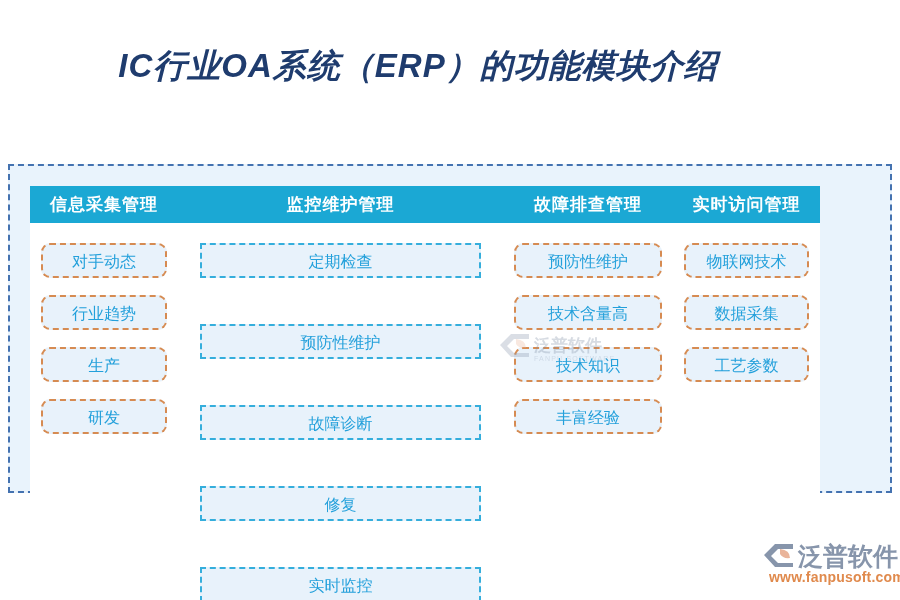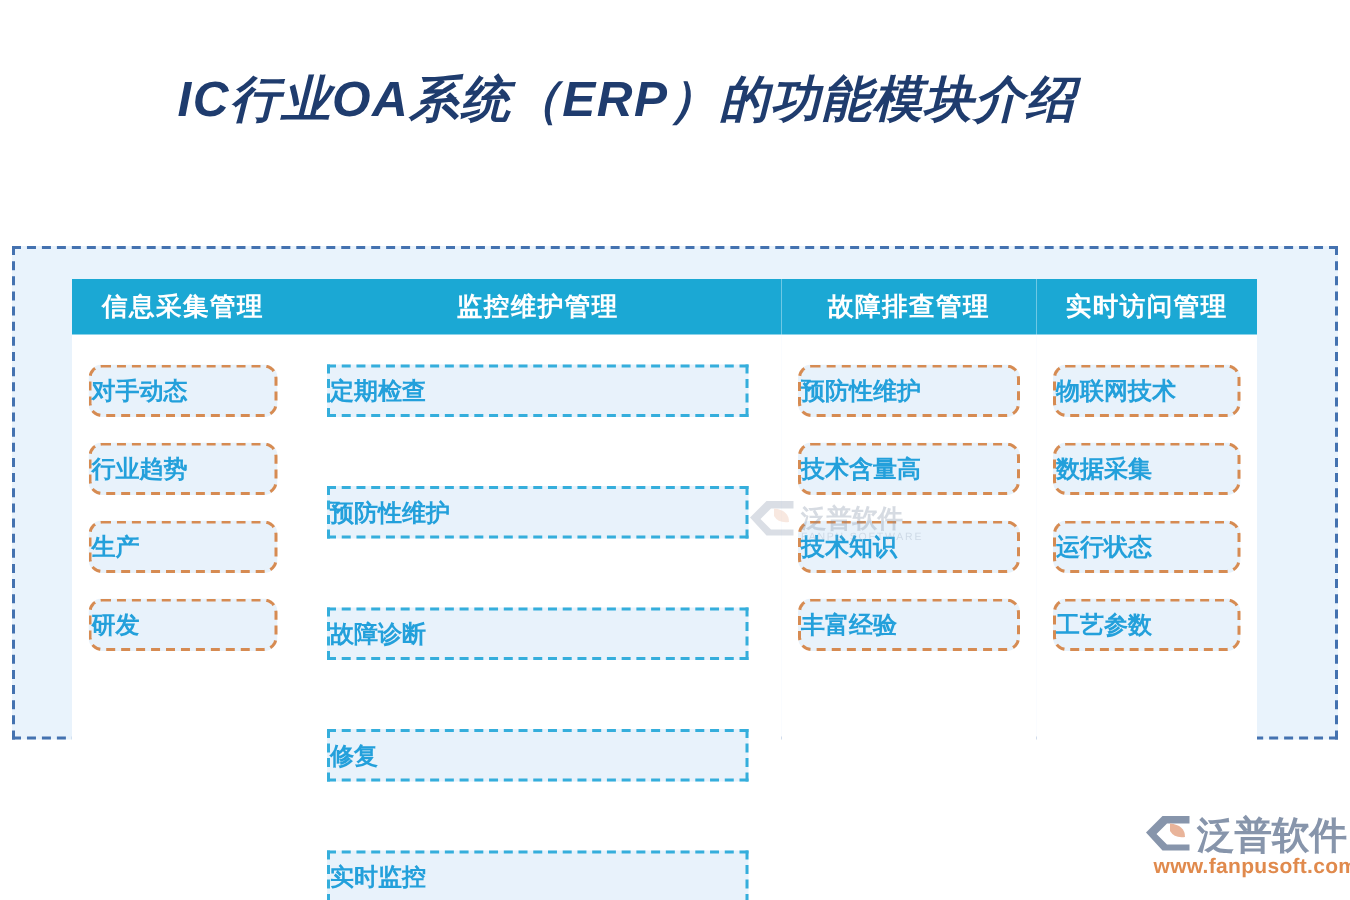--- a/index.html
+++ b/index.html
@@ -46,21 +46,20 @@
   
   .columns {
     position: absolute;
     left: 30px;
     top: 186px;
     width: 840px;
     height: 338px;
     display: flex;
     gap: 0;
     align-items: stretch;
-    margin-left: 18px;
   }
 
   .panel {
     background: #ffffff;
     display: flex;
     flex-direction: column;
     box-sizing: border-box;
   }
   .panel.col-1 { width: 148px; }
   .panel.col-2 { width: 325px; }
@@ -88,23 +87,23 @@
     flex-direction: column;
     align-items: center;
     gap: 17px;
   }
 
   .chip {
     box-sizing: border-box;
     width: 100%;
     height: 35px;
     line-height: 33px;
-    text-align: left;
+    text-align: center;
     font-size: 16px;
-    font-weight: bold;
+    font-weight: normal;
     color: #23A0DB;
     background: #E8F2FB;
     white-space: nowrap;
   }
   .chip.orange {
     border: 2px dashed #D68B52;
     border-radius: 9px;
   }
   .chip.blue {
     border: 2px dashed #35AEDC;
@@ -222,21 +221,20 @@
         <div class="chip orange">技术含量高</div>
         <div class="chip orange">技术知识</div>
         <div class="chip orange">丰富经验</div>
       </div>
     </div>
     <div class="panel col-4">
       <div class="panel-header">实时访问管理</div>
       <div class="panel-body">
         <div class="chip orange">物联网技术</div>
         <div class="chip orange">数据采集</div>
-        <div class="chip orange">运行状态</div>
         <div class="chip orange">工艺参数</div>
       </div>
     </div>
   </div>
 
 <div class="watermark">
   <svg class="brand-mark" viewBox="0 0 34 26">
     <path d="M2 13 L13 2 L31 2 L31 7 L16 7 L9 14 L16 21 L31 21 L31 25 L13 25 Z" fill="#8795AB"></path>
     <path d="M18 7 Q28 8 28 16 Q21 17 18 12 Z" fill="#E9B49A"></path>
   </svg>

